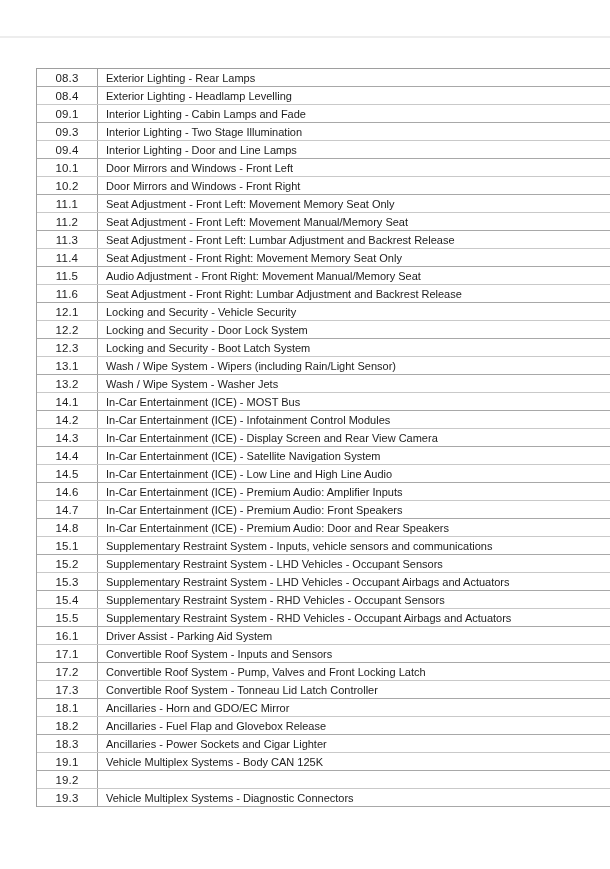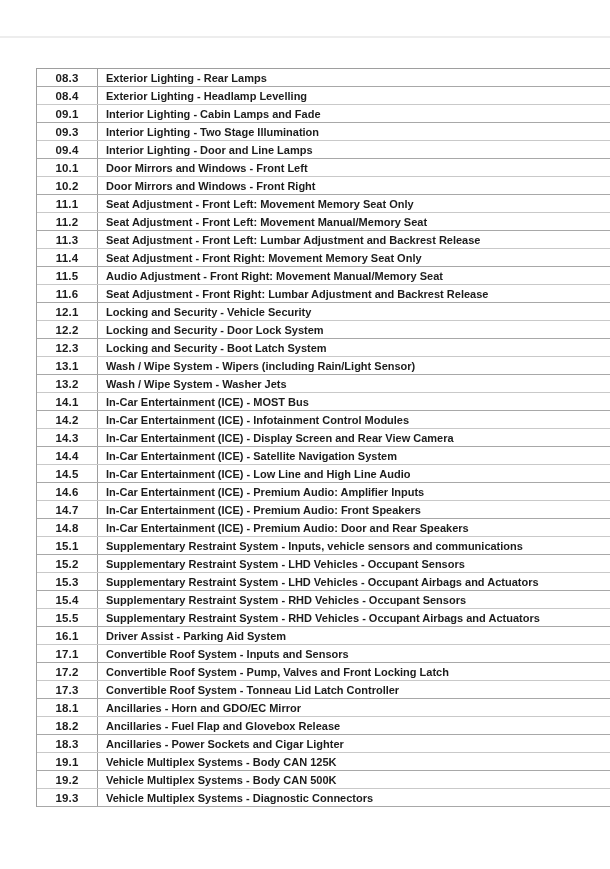--- a/index.html
+++ b/index.html
@@ -8,21 +8,20 @@
     background: #ffffff;
   }
   .page {
     position: relative;
     width: 610px;
     height: 869px;
     background: #ffffff;
     overflow: hidden;
     font-family: "Liberation Sans", sans-serif;
     color: #1c1c1c;
-    font-weight: bold;
   }
   .top-rule {
     position: absolute;
     top: 36px;
     left: 0;
     width: 610px;
     height: 2px;
     background: #ededed;
   }
   .index-table {
@@ -261,21 +260,20 @@
     <div class="cell-desc">Ancillaries - Power Sockets and Cigar Lighter</div>
   </div>
 
   <div class="row">
     <div class="cell-num">19.1</div>
     <div class="cell-desc">Vehicle Multiplex Systems - Body CAN 125K</div>
   </div>
 
   <div class="row">
     <div class="cell-num">19.2</div>
-    <div class="cell-desc">Vehicle Multiplex Systems - Body CAN 500K</div>
   </div>
 
   <div class="row">
     <div class="cell-num">19.3</div>
     <div class="cell-desc">Vehicle Multiplex Systems - Diagnostic Connectors</div>
   </div>
 </div>
 </div>
 
 </body></html>

